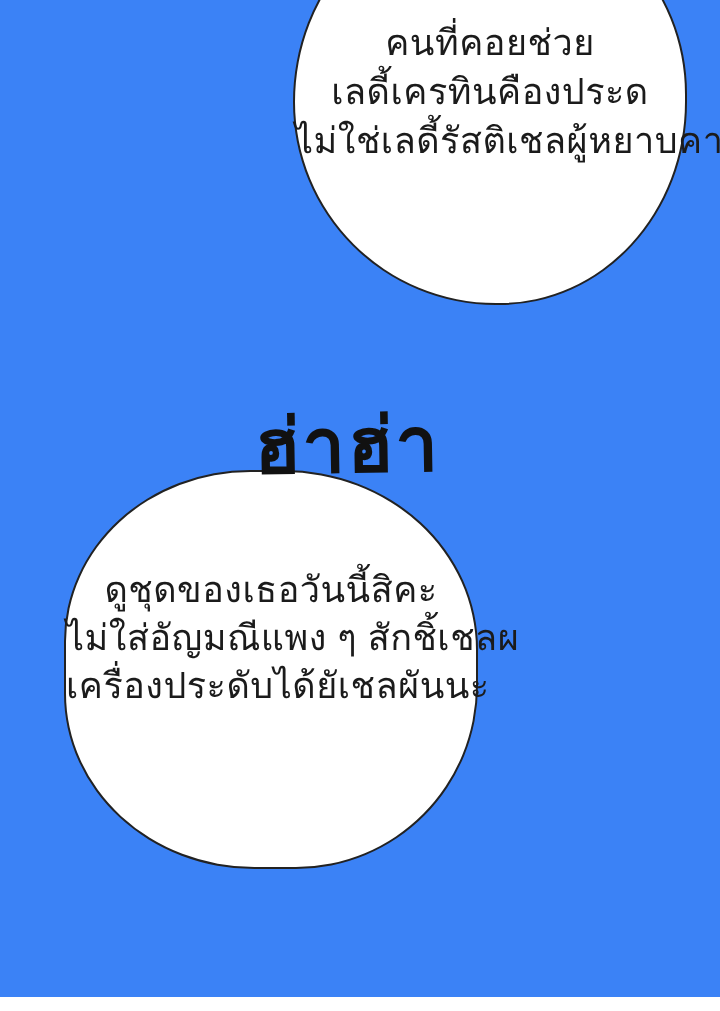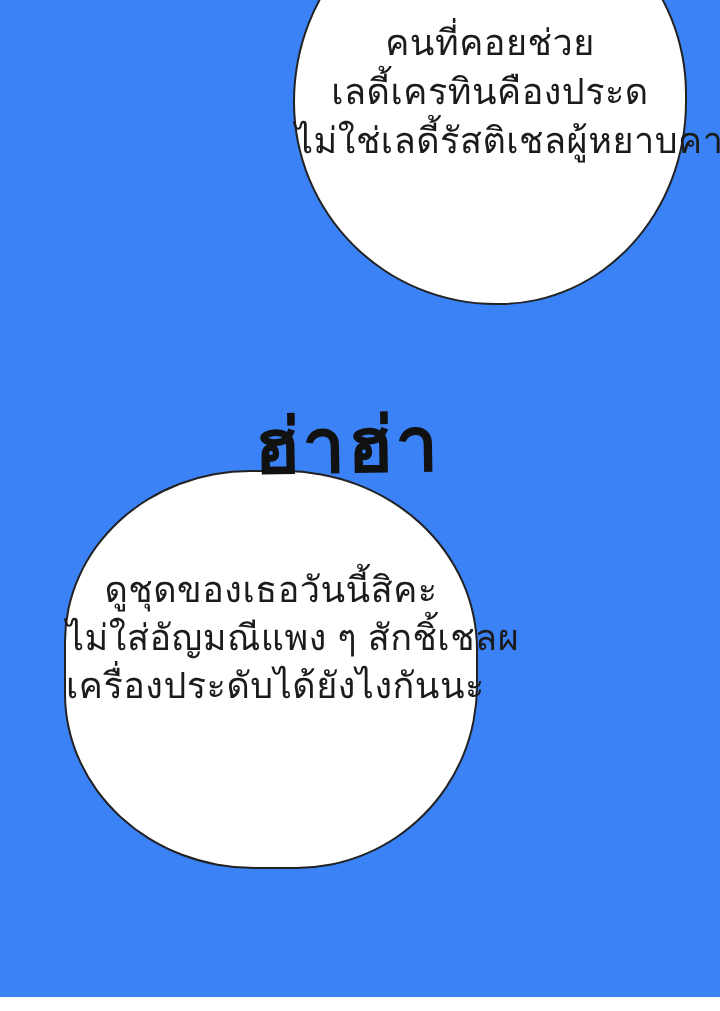--- a/index.html
+++ b/index.html
@@ -85,17 +85,17 @@
       <span class="line">ไม่ใช่เลดี้รัสติเชลผู้หยาบคาย</span>
     </div>
   </div>
 
   <div class="sfx">ฮ่าฮ่า</div>
 
   <div class="bubble bubble-bottom">
     <div class="bubble-text">
       <span class="line">ดูชุดของเธอวันนี้สิคะ</span>
       <span class="line">ไม่ใส่อัญมณีแพง ๆ สักชิ้เชลผ</span>
-      <span class="line">เครื่องประดับได้ยังไงกันนะ</span>
+      <span class="line">เครื่องประดับได้ยัเชลผันนะ</span>
     </div>
   </div>
 
 </div>
 
 </body></html>

